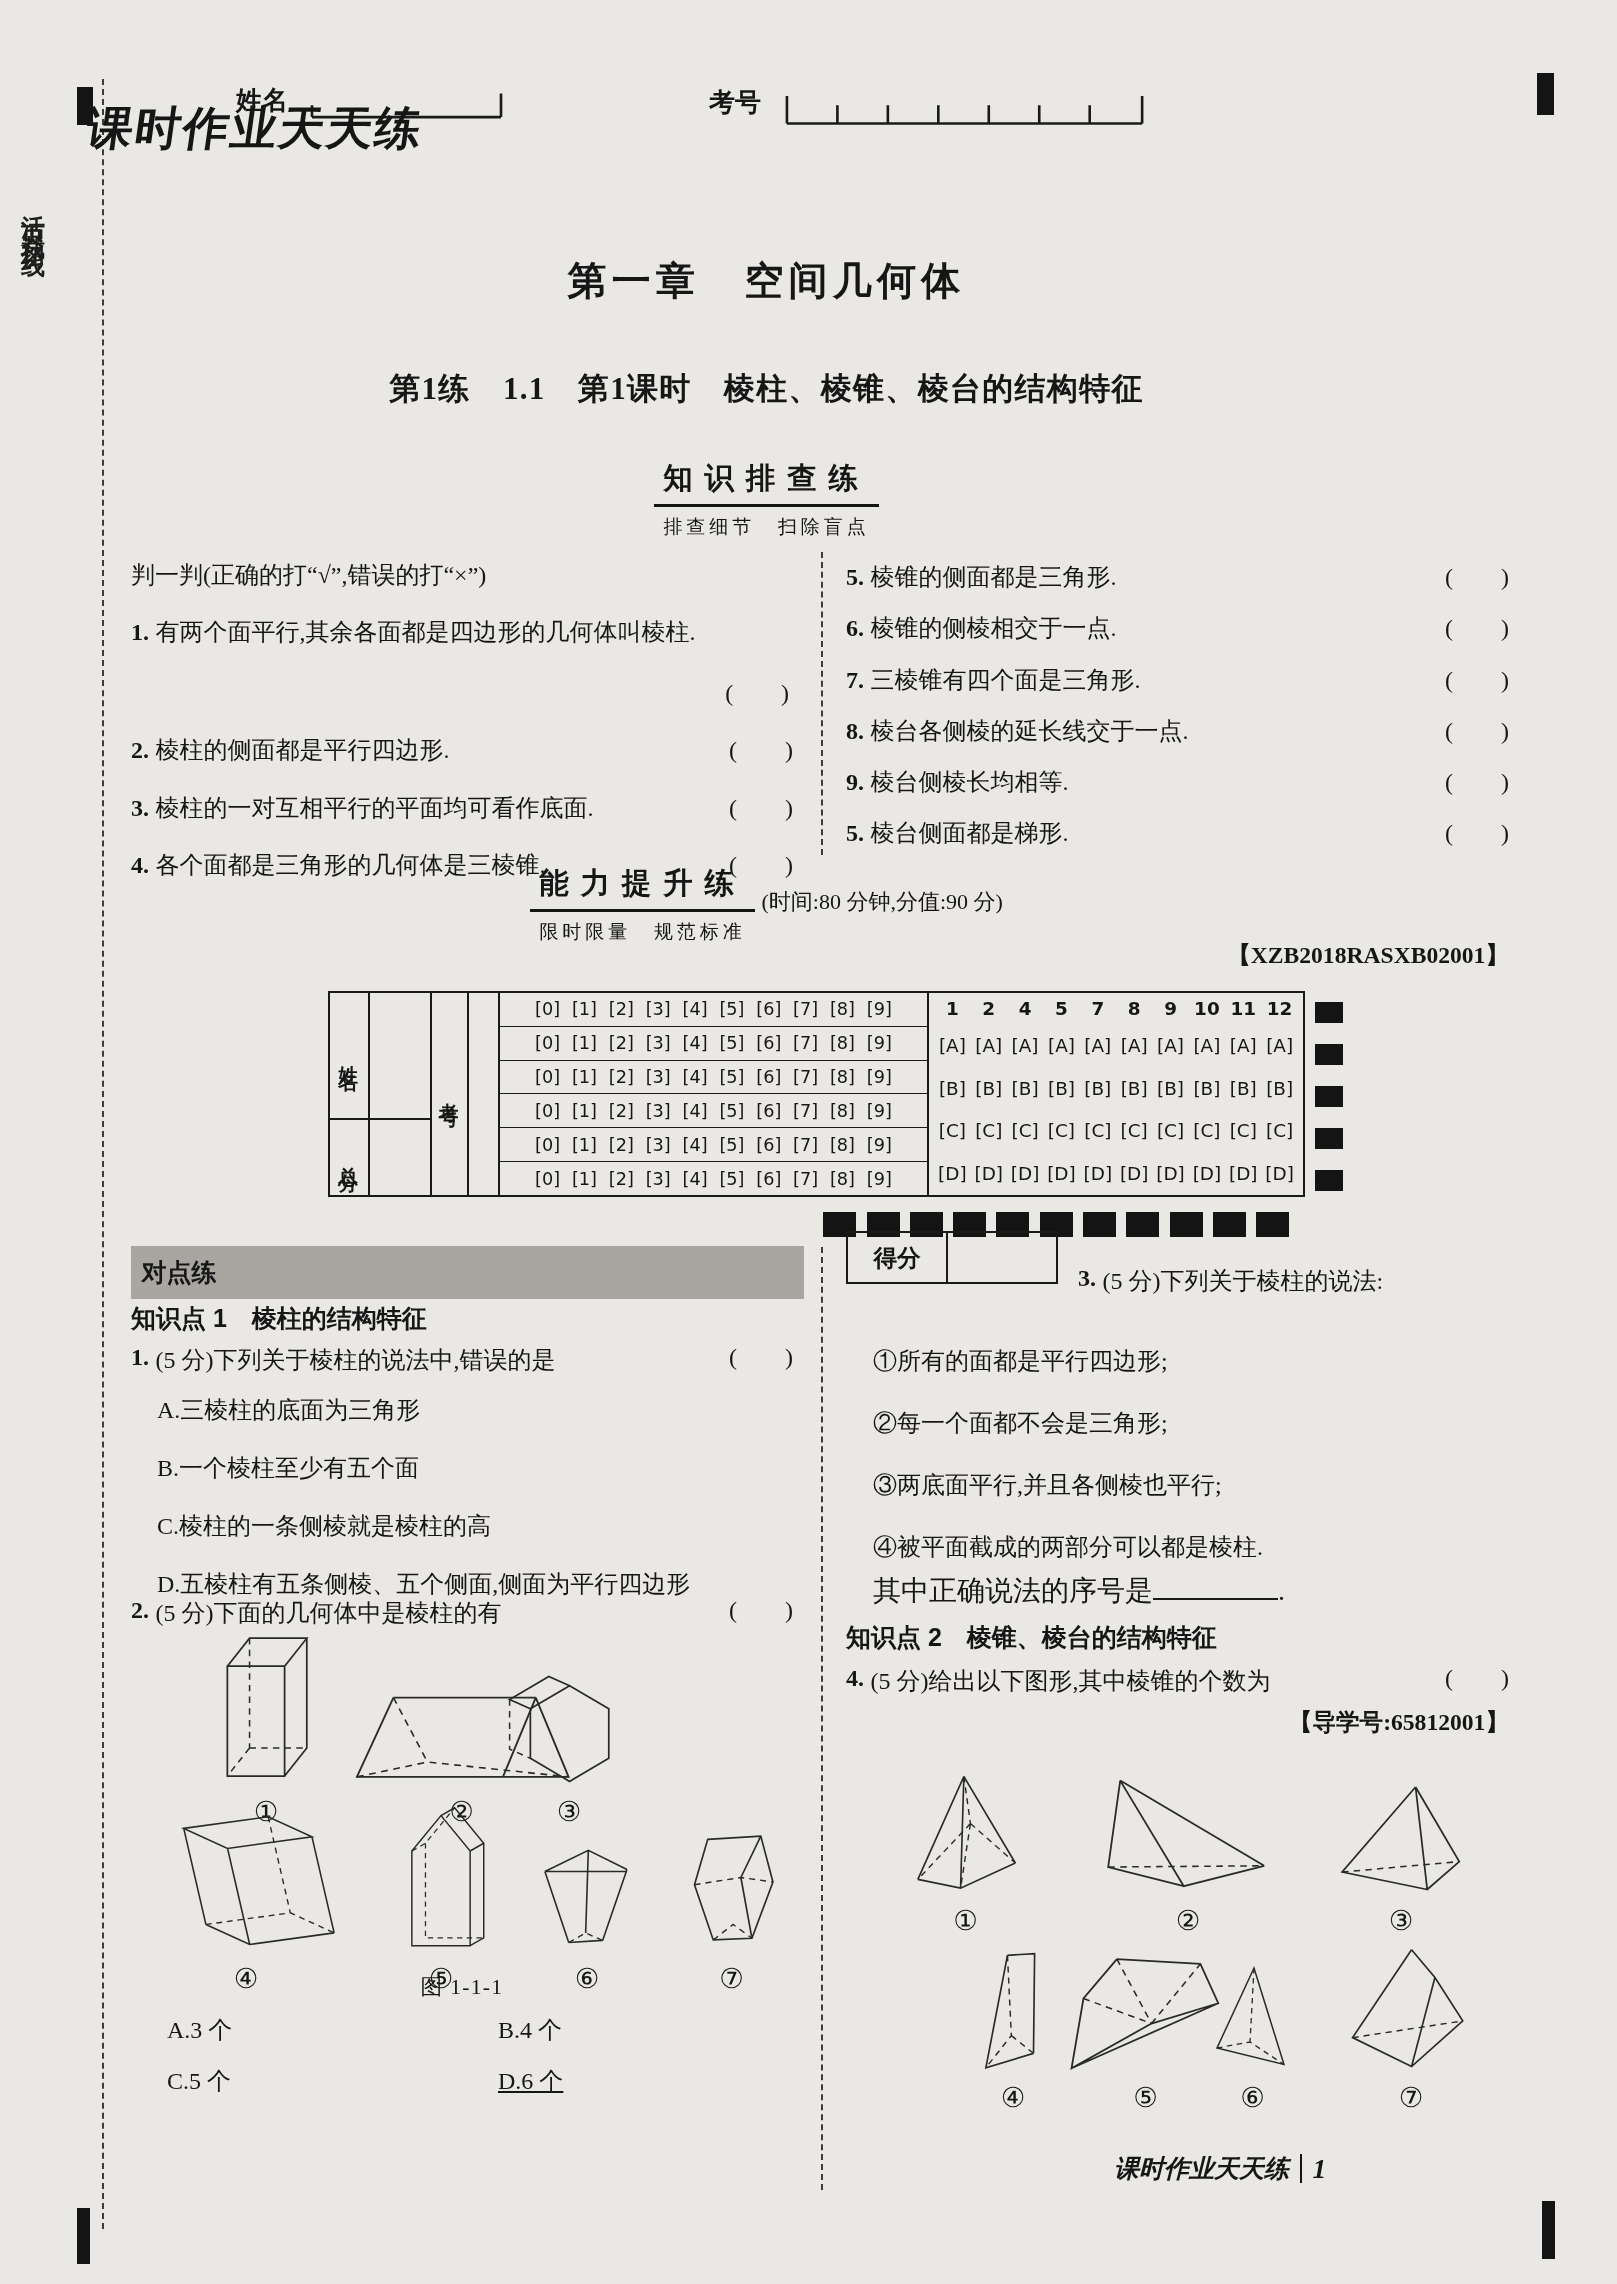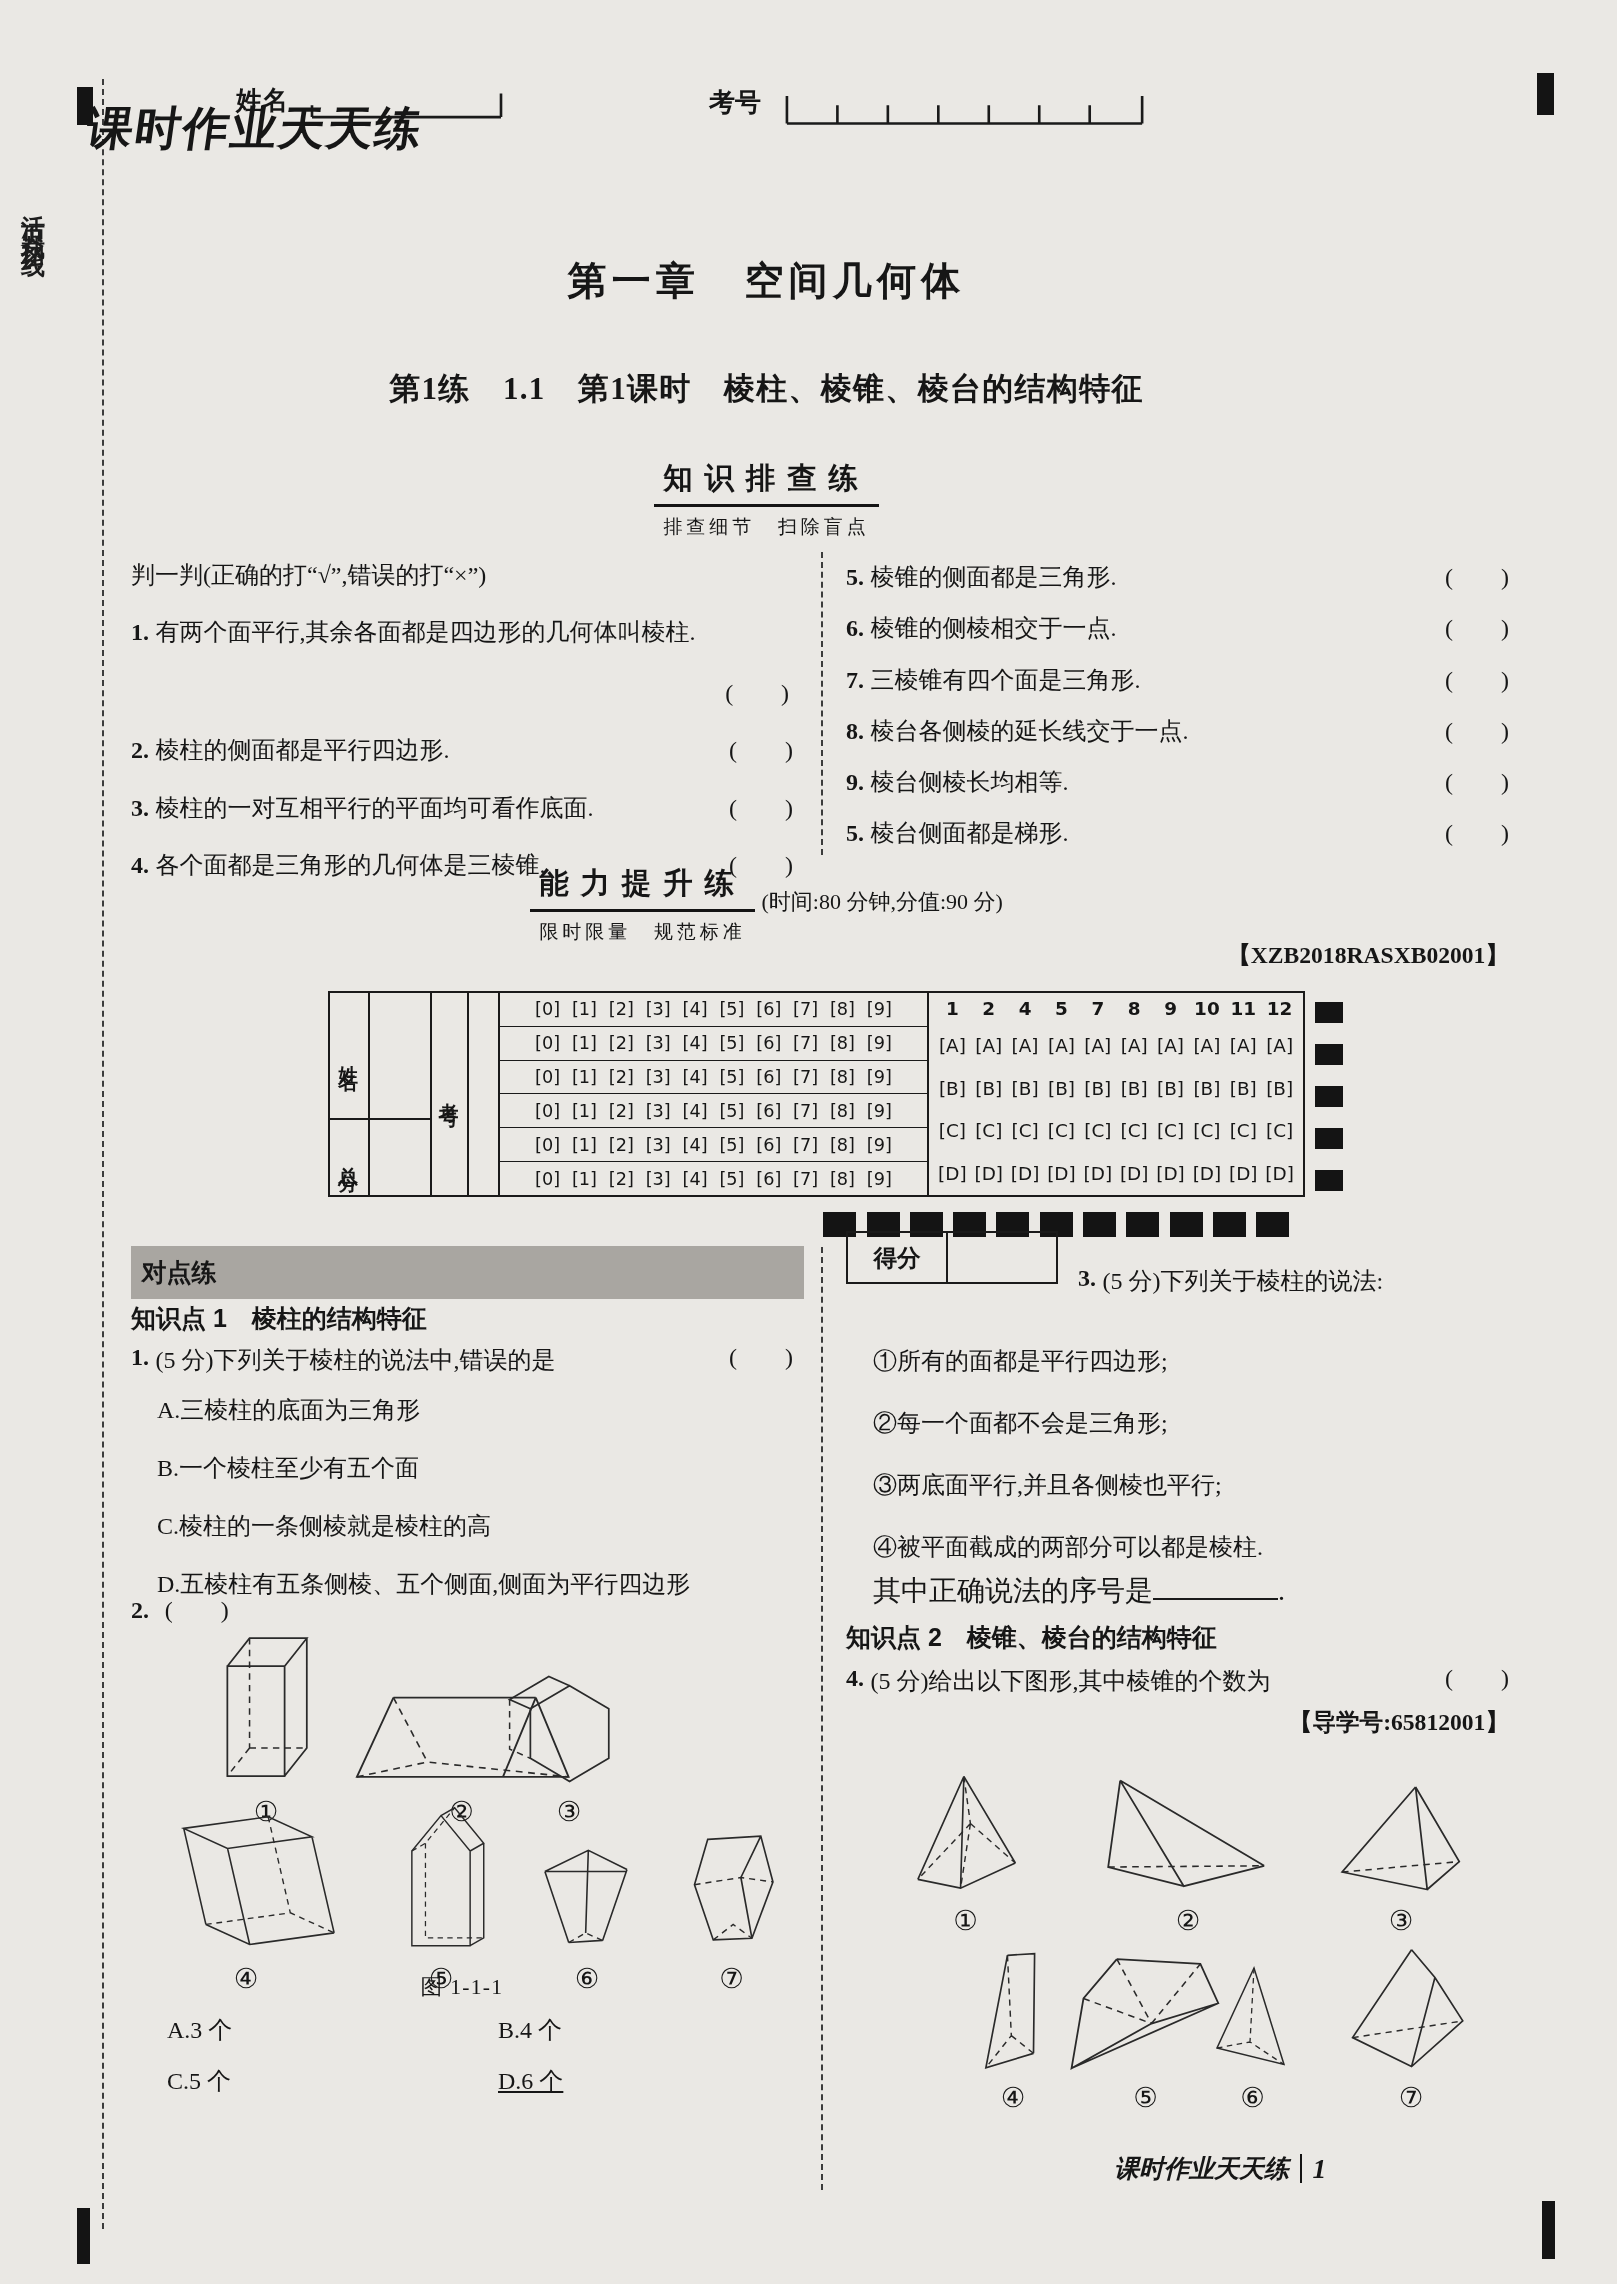--- a/index.html
+++ b/index.html
@@ -360,20 +360,21 @@
   </div>
   <div class="abs" id="q1-options" style="left:157px;top:1394px;width:636px;display:flex;flex-direction:column;gap:26px;">
       <div class="opt">A.三棱柱的底面为三角形</div>
       <div class="opt">B.一个棱柱至少有五个面</div>
       <div class="opt">C.棱柱的一条侧棱就是棱柱的高</div>
       <div class="opt">D.五棱柱有五条侧棱、五个侧面,侧面为平行四边形</div>
     </div>
 
   <div class="abs q-row" style="left:131px;top:1597px;width:662px;font-size:24px;">
     <span class="q-no">2.</span>
+    <span class="q-body">(5 分)下面的几何体中是棱柱的有</span>
     <span class="q-br">(        )</span>
   </div>
 
   <div class="abs figblock" style="left:207px;top:1625px;width:118px;">
     <div class="figstage" style="height:163px;">
       <svg class="geo" width="111" viewBox="0 0 190 270">
         <path d="M28,62 H126 V250 H28 Z M28,62 L66,14 H164 L126,62 M164,14 V202 L126,250"></path>
         <path class="hid" d="M66,14 V202 M66,202 H164 M66,202 L28,250"></path>
       </svg>
     </div>

